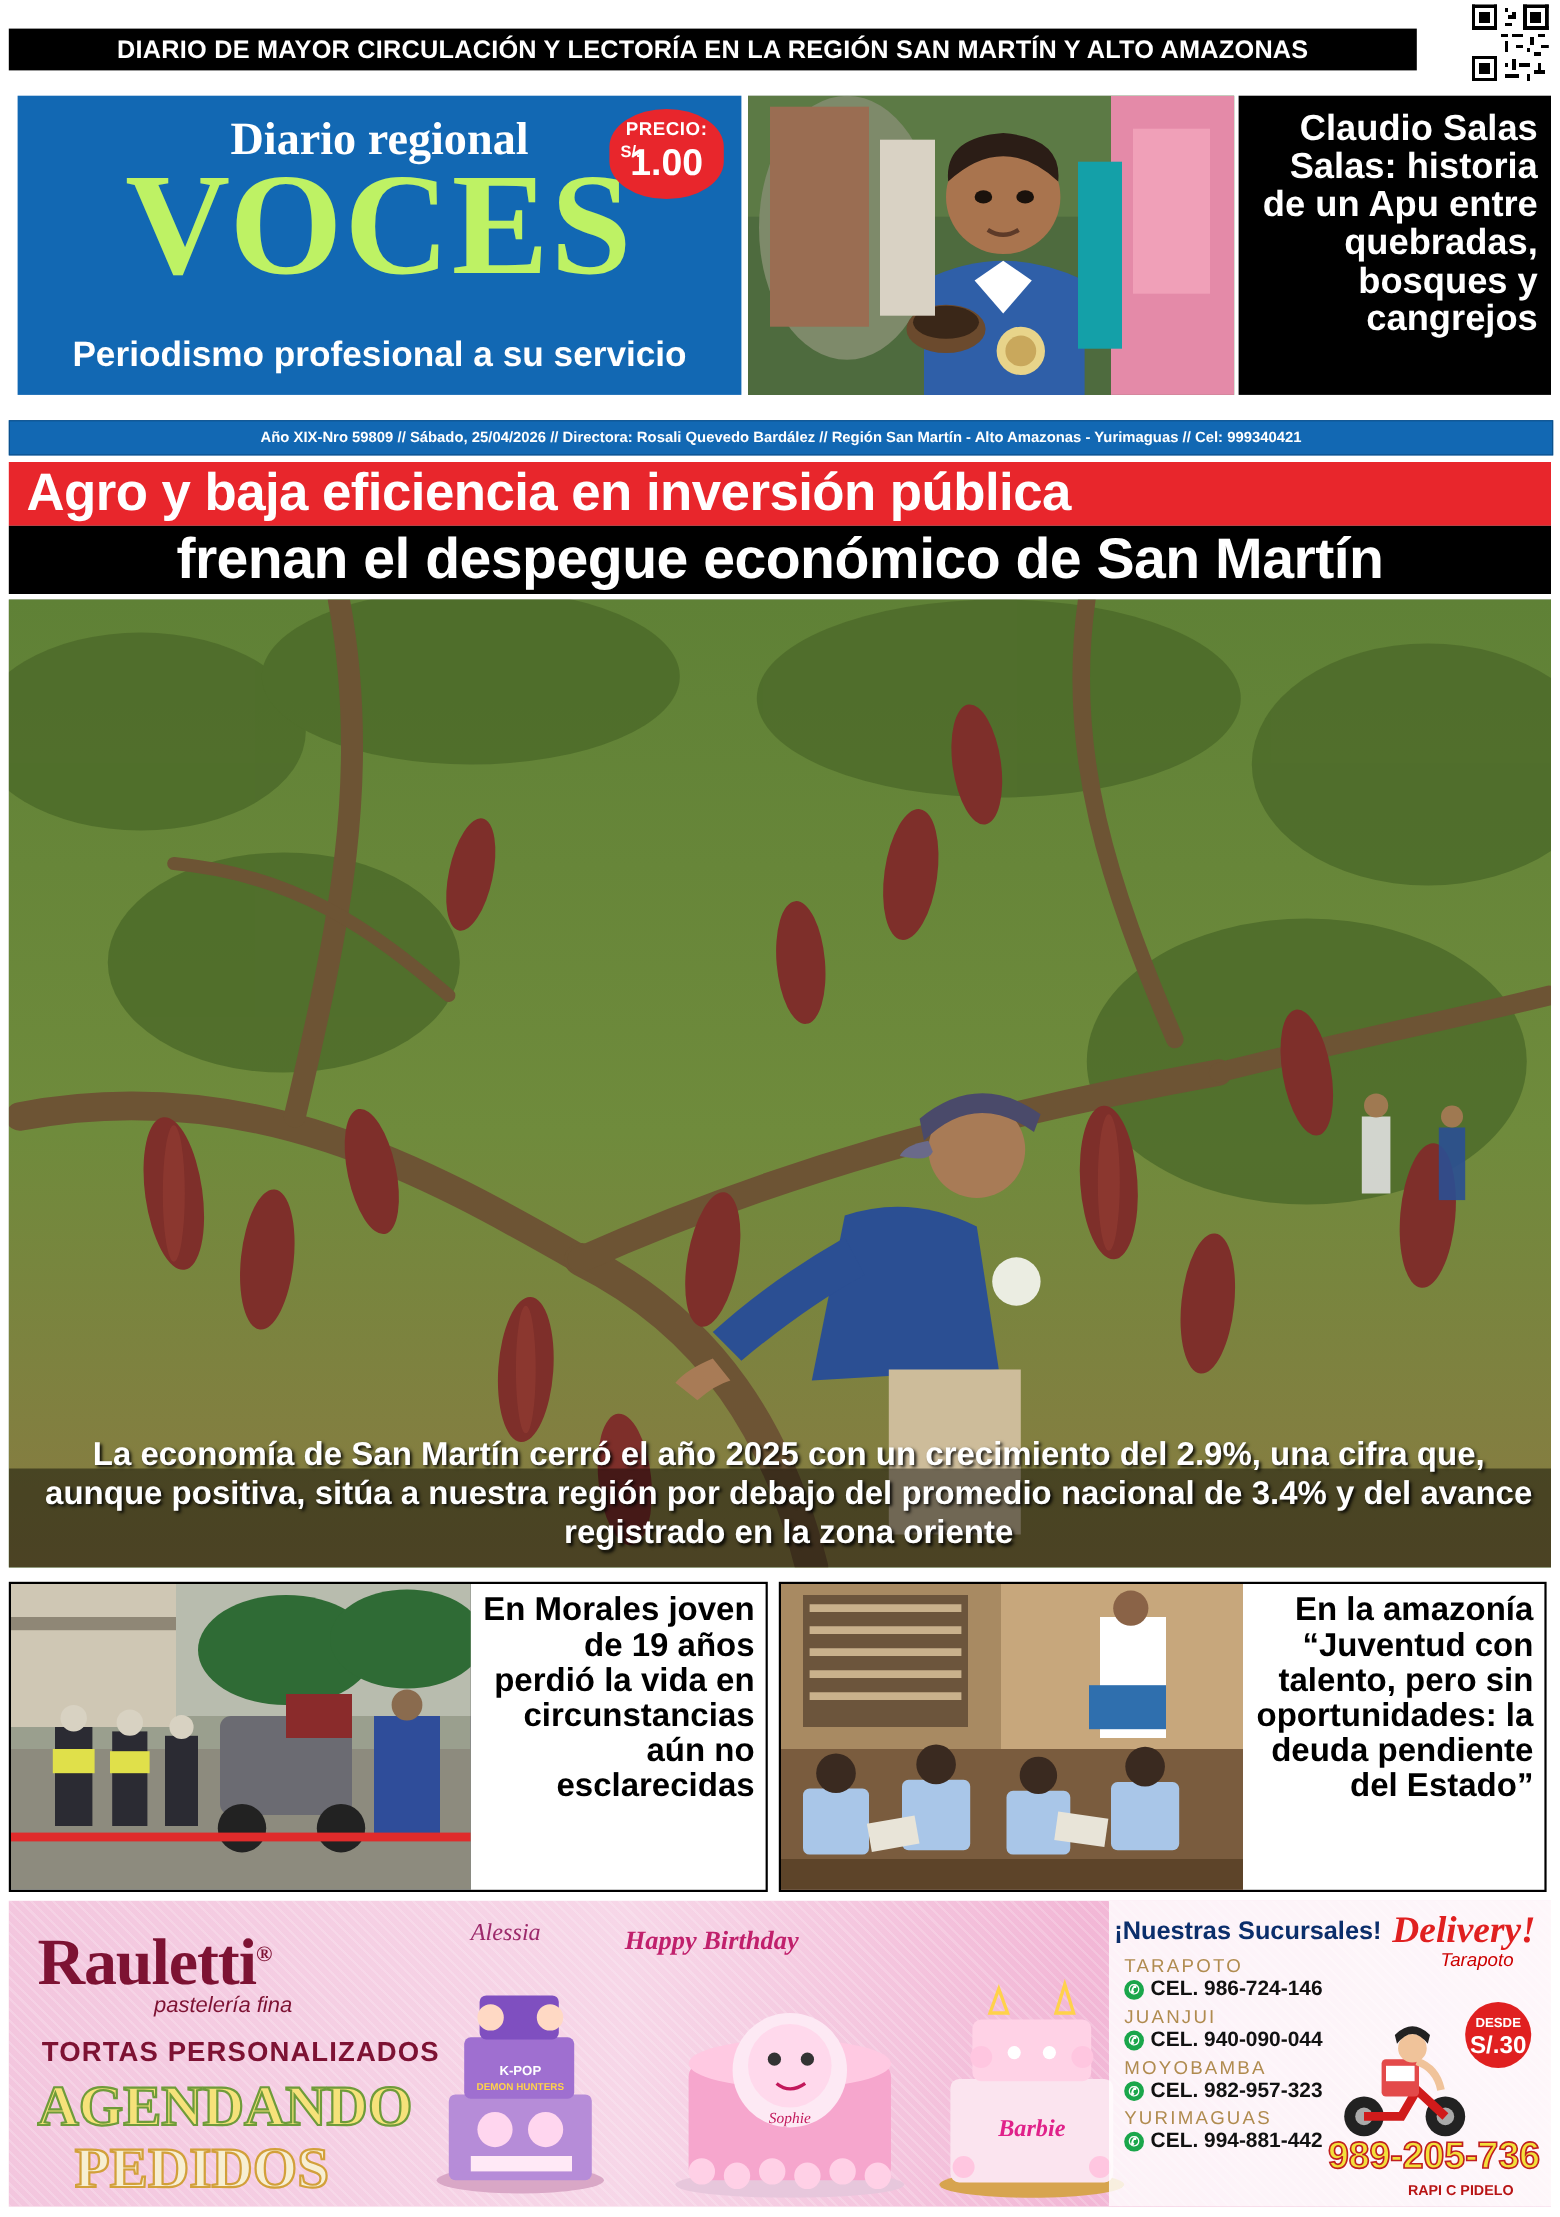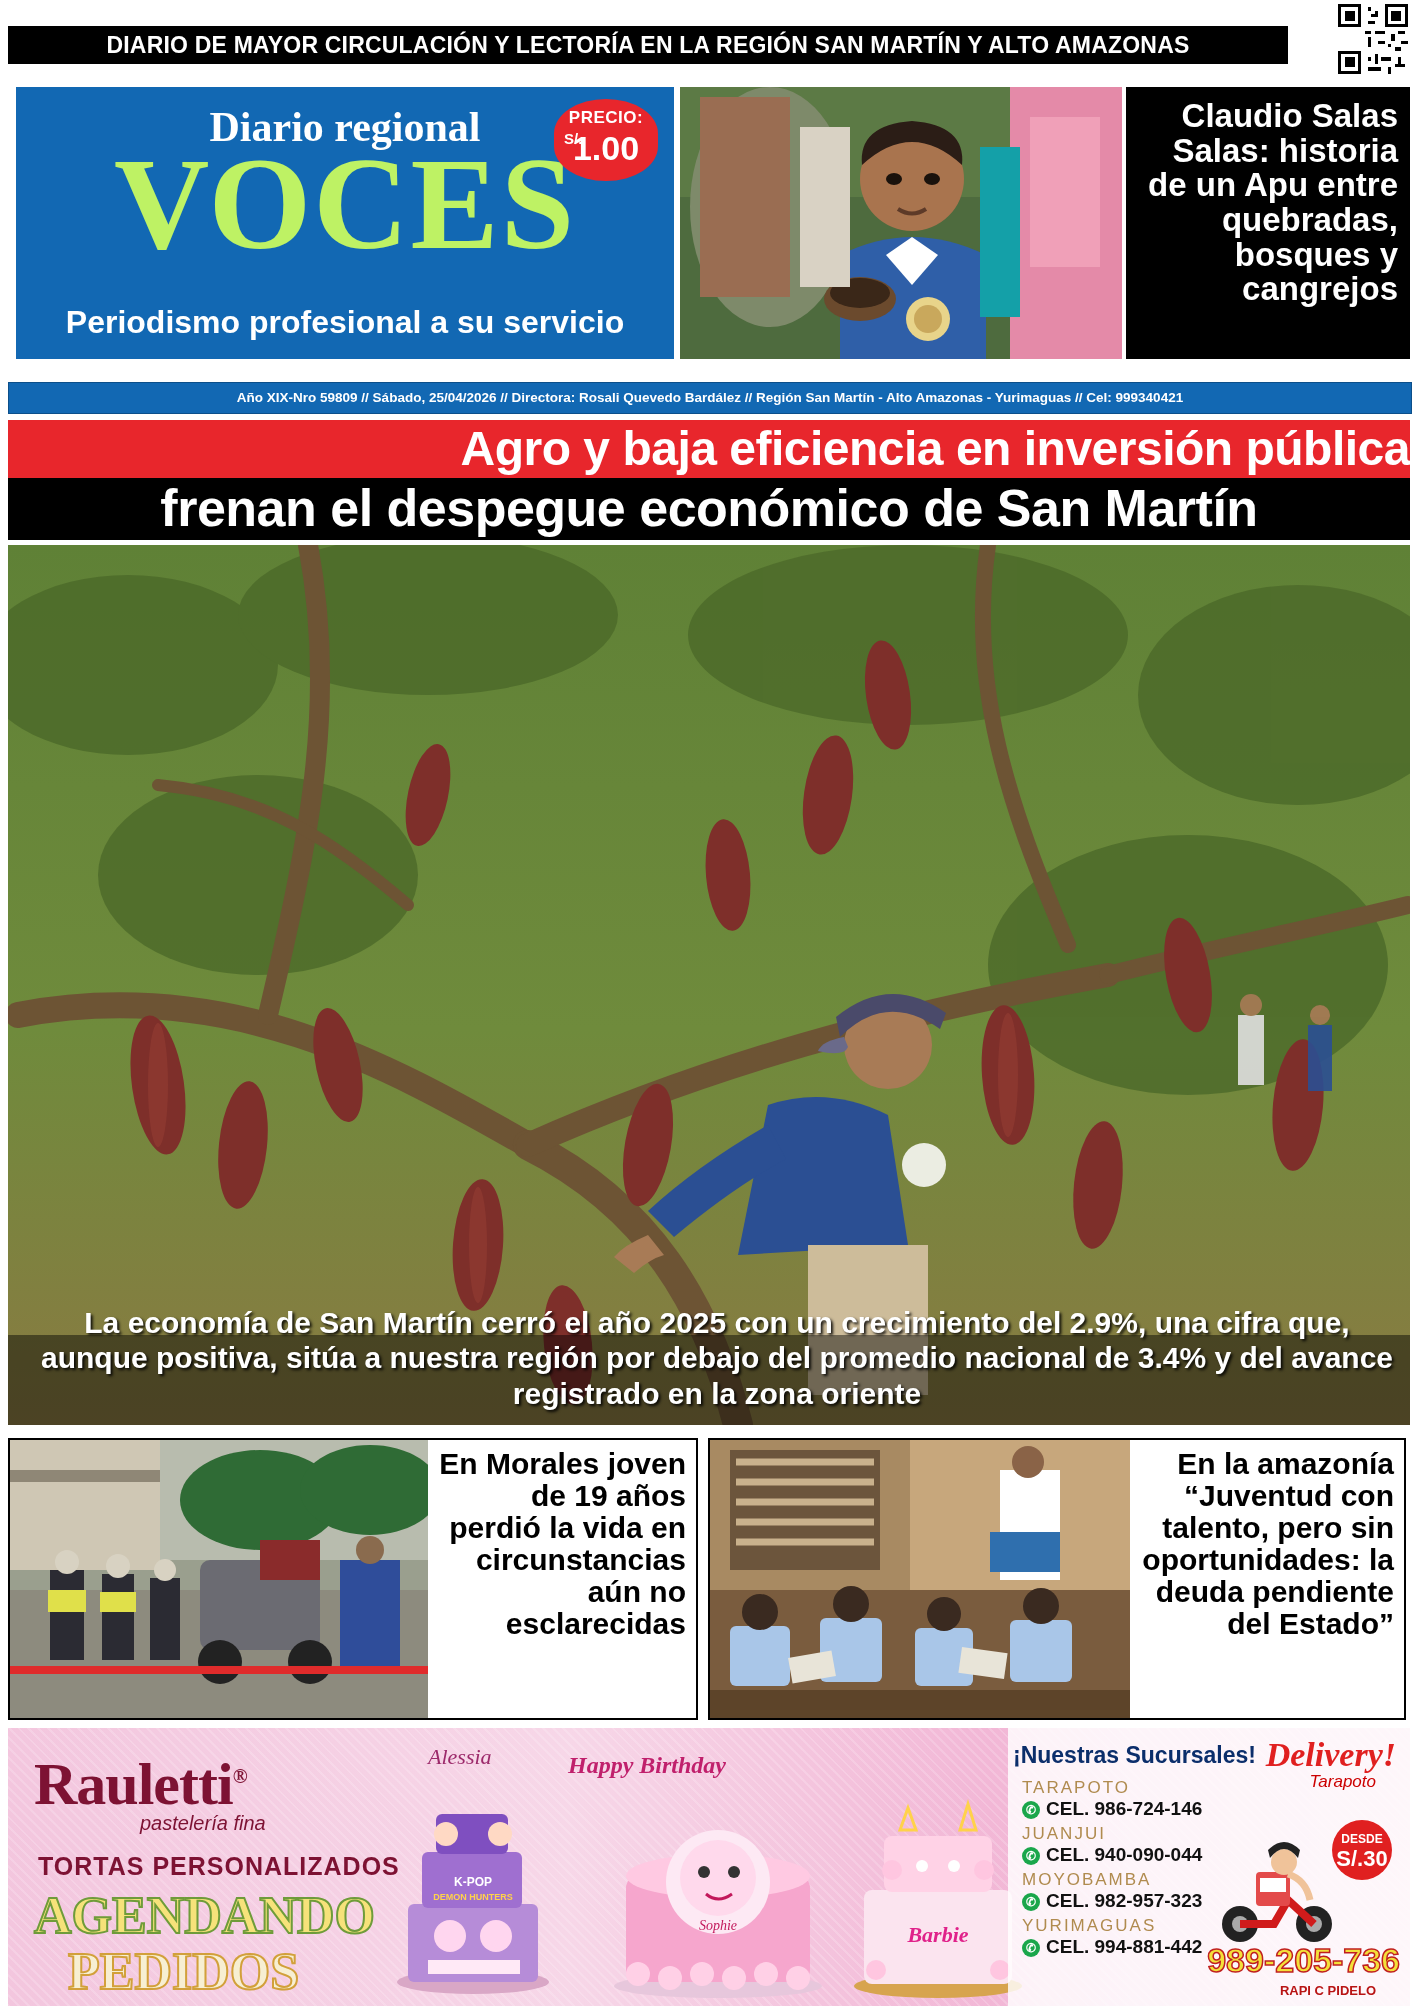--- a/index.html
+++ b/index.html
@@ -36,22 +36,22 @@
       line-height:1.05;text-align:right;font-family:"Liberation Sans",sans-serif;}
 
   
   .infobar{position:absolute;left:8px;top:382px;width:1402px;height:30px;background:#1268b3;
      border:1px solid #0c4f8a;}
   .infobar span{display:block;text-align:center;color:#fff;font-size:13.5px;font-weight:bold;
      line-height:30px;}
 
   
   .head-red{position:absolute;left:8px;top:420px;width:1402px;height:58px;background:#e8262c;}
-  .head-red span{display:block;text-align:right;color:#fff;font-weight:bold;font-size:48px;
-      line-height:58px;font-family:"Liberation Sans",sans-serif;letter-spacing:-.5px;}
+  .head-red span{display:block;text-align:left;color:#fff;font-weight:bold;font-size:48px;
+      line-height:58px;font-family:"Liberation Sans",sans-serif;letter-spacing:-.5px;margin-left:16px;}
   .head-black{position:absolute;left:8px;top:478px;width:1402px;height:62px;background:#000;}
   .head-black span{display:block;text-align:center;color:#fff;font-weight:bold;font-size:52px;
       line-height:60px;font-family:"Liberation Sans",sans-serif;letter-spacing:-.5px;}
 
   
   .mainphoto{position:absolute;left:8px;top:545px;width:1402px;height:880px;overflow:hidden;
       background:#3e5a22;}
   .caption{position:absolute;left:8px;bottom:14px;width:1402px;padding:0 24px;box-sizing:border-box;
       color:#fff;font-weight:bold;font-size:30px;line-height:1.18;text-align:center;
       text-shadow:2px 2px 3px rgba(0,0,0,.9);}

